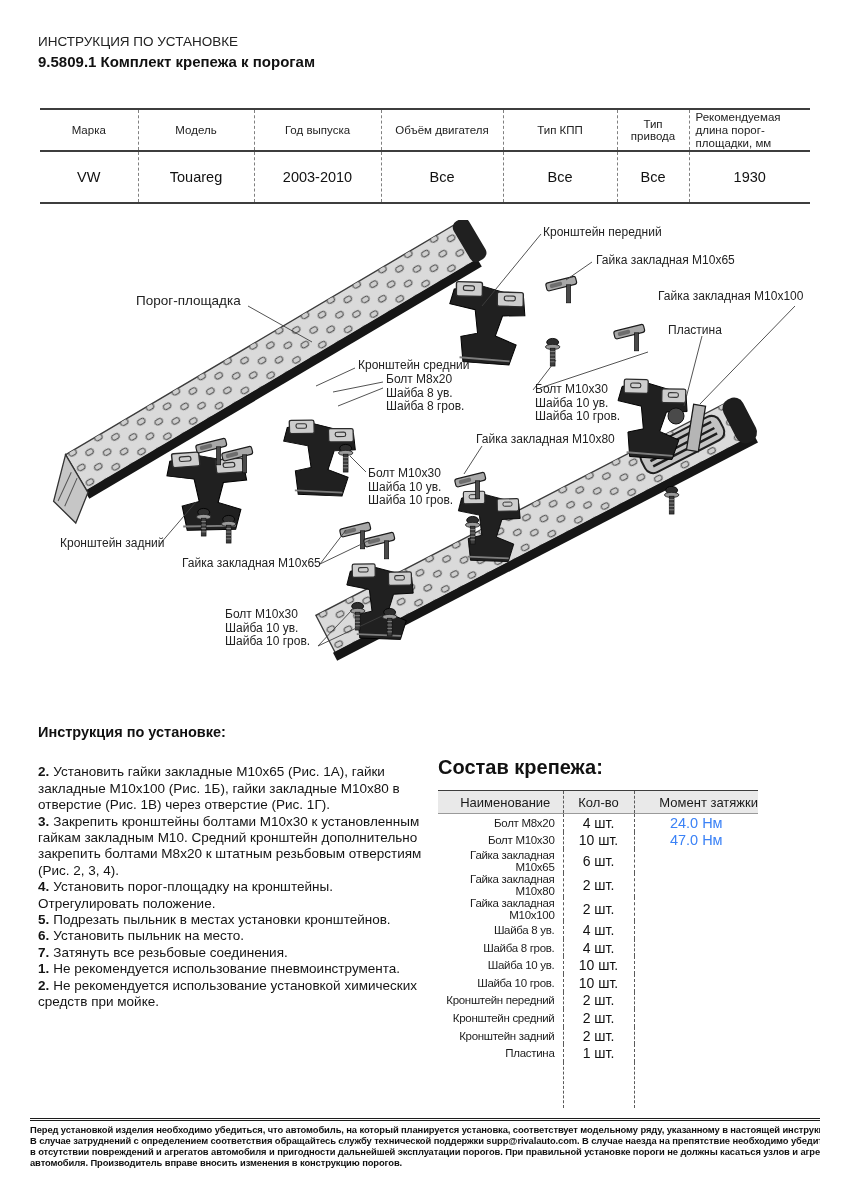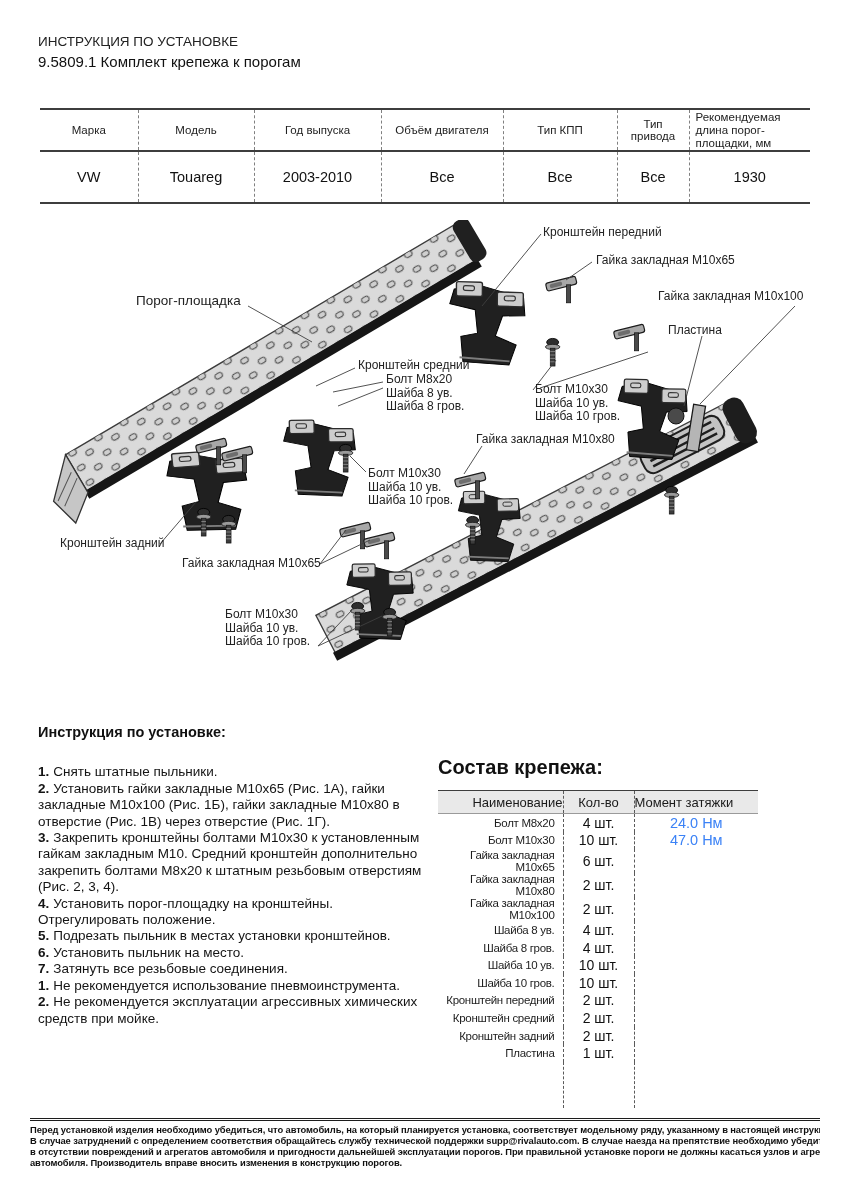--- a/index.html
+++ b/index.html
@@ -1,21 +1,21 @@
 <!DOCTYPE html>
 <html><head>
 <meta charset="utf-8">
 <style>
   html,body{margin:0;padding:0;background:#ffffff;}
   .page{position:relative;width:849px;height:1200px;background:#fff;overflow:hidden;
         font-family:"Liberation Sans","DejaVu Sans",sans-serif;color:#1a1a1a;}
 
   
   .doc-subtitle{position:absolute;left:38px;top:34px;font-size:13.5px;color:#222;}
-  .doc-title{position:absolute;left:38px;top:53px;font-size:15px;font-weight:normal;color:#111;}
+  .doc-title{position:absolute;left:38px;top:53px;font-size:15px;font-weight:bold;color:#111;}
 
   
   .vtable{position:absolute;left:40px;top:108px;width:770px;border-collapse:collapse;table-layout:fixed;}
   .vtable tr.hdr td{height:40px;font-size:11.5px;color:#222;}
   .vtable tr.val td{height:50px;font-size:14.5px;color:#111;}
   .vtable td{text-align:center;vertical-align:middle;border-left:1px dashed #808080;padding:0 4px;}
   .vtable td:first-child{border-left:none;}
   .vtable tr.hdr{border-top:2px solid #3d3d3d;border-bottom:2px solid #3d3d3d;}
   .vtable tr.val{border-bottom:2px solid #3d3d3d;}
   .vtable td.lastcol{text-align:left;padding-left:6px;line-height:13px;}
@@ -36,23 +36,23 @@
   .rightcol{position:absolute;left:438px;top:756px;width:330px;}
   .rightcol h3{margin:0 0 11px 0;font-size:20px;font-weight:bold;color:#111;}
   .ptable{border-collapse:collapse;width:320px;table-layout:fixed;}
   .ptable tr.phdr td{background:#e9e9e9;height:22px;font-size:13px;border-top:1.5px solid #3d3d3d;border-bottom:1px solid #9a9a9a;}
   .ptable td{vertical-align:middle;padding:0;}
   .ptable td.c2,.ptable td.c3{border-left:1px dashed #5a5a5a;}
   .ptable tr.prow td{height:17.6px;}
   .ptable td.name{text-align:right;padding-right:8px;font-size:11.5px;letter-spacing:-0.3px;color:#1c1c1c;}
   .ptable td.qty{text-align:center;font-size:14px;color:#111;}
   .ptable td.tq{text-align:center;font-size:14.5px;color:#3b82f6;}
-  .ptable td.hname{text-align:right;padding-left:10px;}
+  .ptable td.hname{text-align:center;padding-left:10px;}
   .ptable td.hqty{text-align:center;}
-  .ptable td.htq{text-align:left;padding-left:0;}
+  .ptable td.htq{text-align:right;padding-left:0;}
   .ptable tr.tail td{height:46px;}
 
   
   .footer{position:absolute;left:30px;top:1118px;width:790px;border-top:3px double #1c1c1c;padding-top:3px;}
   .footer div{font-size:9.4px;font-weight:bold;line-height:11px;letter-spacing:-0.1px;color:#111;white-space:nowrap;overflow:hidden;}
 </style>
 </head>
 <body>
 
 <div class="page">
@@ -209,29 +209,28 @@
     <div class="dlabel" style="left:182px;top:337px;">Гайка закладная М10х65</div>
     <div class="dlabel" style="left:225px;top:388px;">
       <div>Болт М10х30</div>
       <div>Шайба 10 ув.</div>
       <div>Шайба 10 гров.</div>
     </div>
   </div>
 
   <div class="leftcol">
     <h3>Инструкция по установке:</h3>
-    <p><b>1.</b><span>Снять штатные пыльники.</span></p>
     <p><b>2.</b><span>Установить гайки закладные М10х65 (Рис. 1А), гайки закладные М10х100 (Рис. 1Б), гайки закладные М10х80 в отверстие (Рис. 1В) через отверстие (Рис. 1Г).</span></p>
     <p><b>3.</b><span>Закрепить кронштейны болтами М10х30 к установленным гайкам закладным М10. Средний кронштейн дополнительно закрепить болтами М8х20 к штатным резьбовым отверстиям (Рис. 2, 3, 4).</span></p>
     <p><b>4.</b><span>Установить порог-площадку на кронштейны. Отрегулировать положение.</span></p>
     <p><b>5.</b><span>Подрезать пыльник в местах установки кронштейнов.</span></p>
     <p><b>6.</b><span>Установить пыльник на место.</span></p>
     <p><b>7.</b><span>Затянуть все резьбовые соединения.</span></p>
     <p><b>1.</b><span>Не рекомендуется использование пневмоинструмента.</span></p>
-    <p><b>2.</b><span>Не рекомендуется эксплуатации агрессивных химических средств при мойке.</span></p>
+    <p><b>2.</b><span>Не рекомендуется использование установкой химических средств при мойке.</span></p>
   </div>
 
   <div class="rightcol">
     <h3>Состав крепежа:</h3>
     <table class="ptable">
       <colgroup>
           <col style="width:125px">
           <col style="width:71px">
           <col style="width:124px">
         </colgroup>

